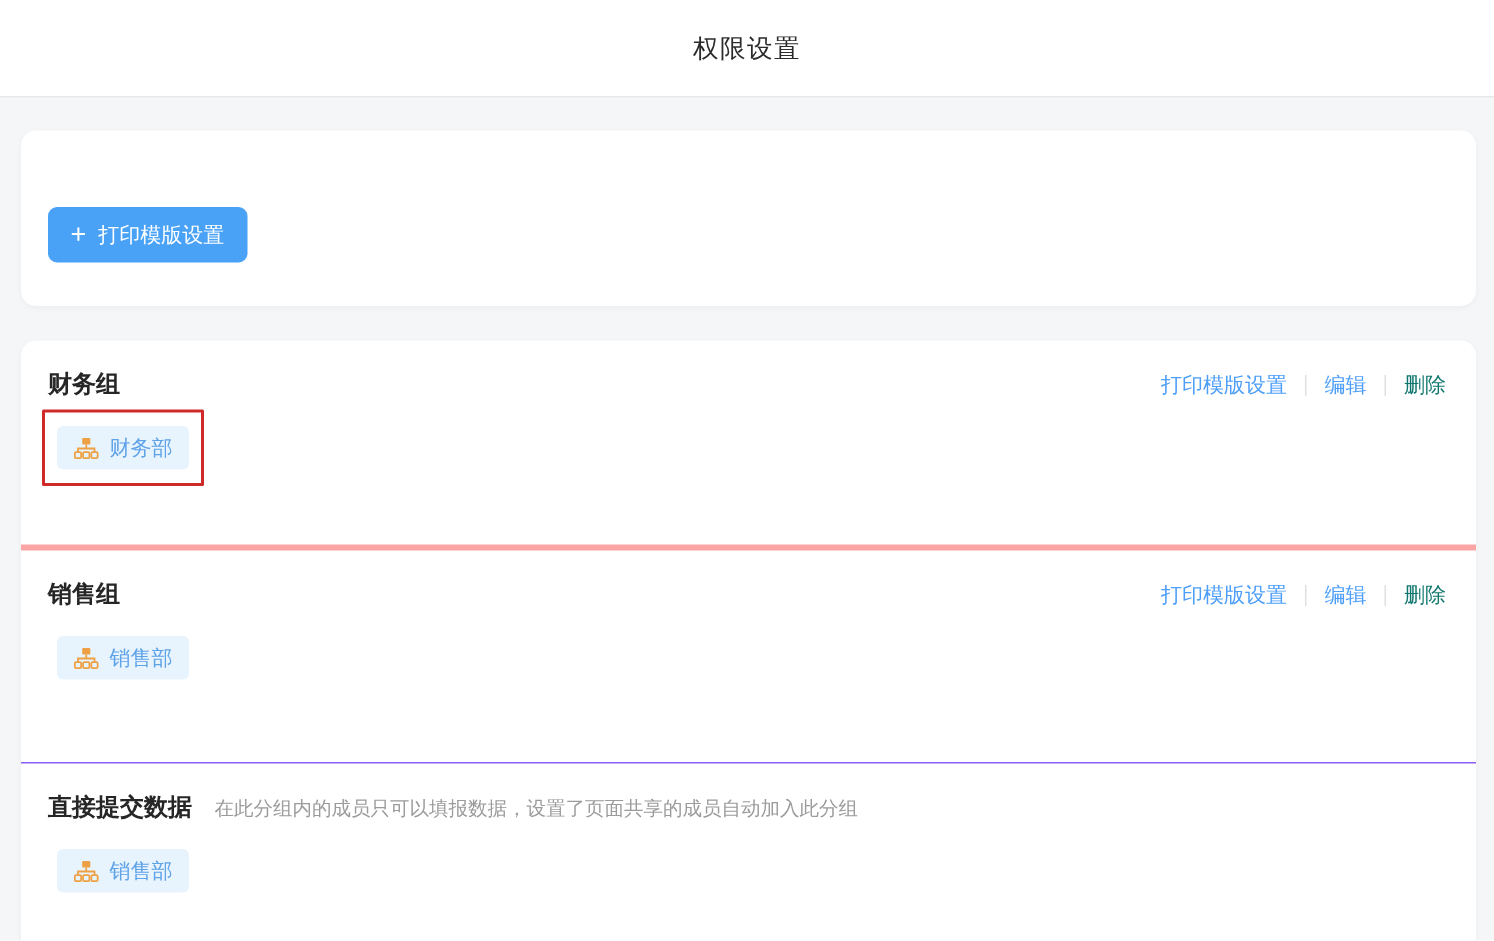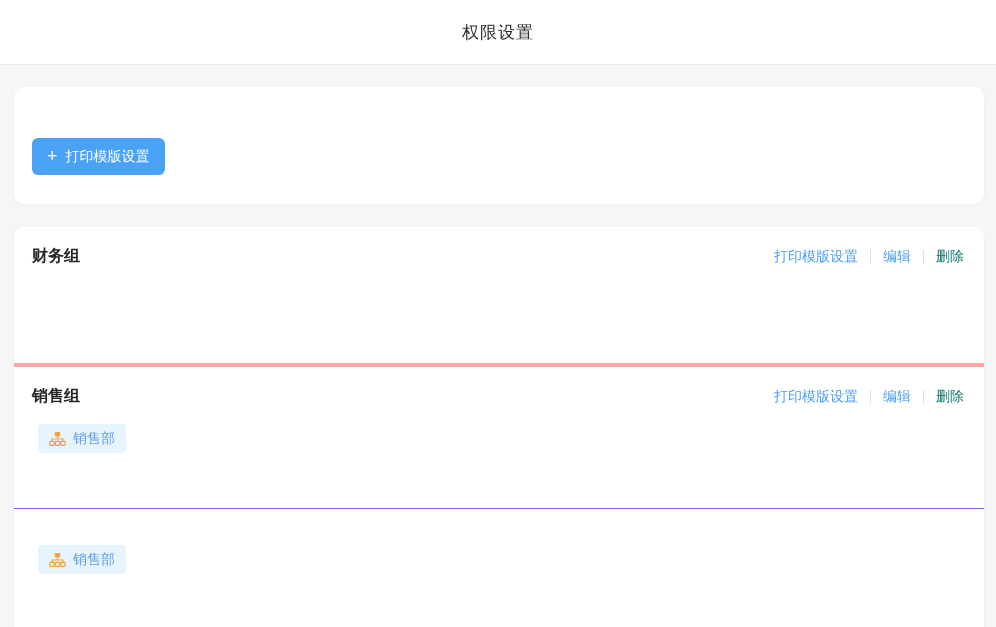--- a/index.html
+++ b/index.html
@@ -181,20 +181,37 @@
       <div class="group-title-wrap">
         <span class="group-name">财务组</span>
       </div>
       <div class="group-actions">
         <a class="action-link">打印模版设置</a>
         <span class="action-sep"></span>
         <a class="action-link">编辑</a>
         <span class="action-sep"></span>
         <a class="action-link danger">删除</a>
       </div>
+    </div>
+    <div class="tag-row">
+      <span class="tag-anchor">
+        <span class="dept-tag">
+          <span class="org-icon">
+            <svg width="17" height="16" viewBox="0 0 17 16">
+              <rect x="5.8" y="1" width="5.4" height="4.4" rx="0.8" fill="#eea044"></rect>
+              <path d="M8.5 5.4 V8 M3 10.6 V8 H14 V10.6" stroke="#eea044" stroke-width="1.2" fill="none"></path>
+              <rect x="0.9" y="10.4" width="4.2" height="4" rx="0.8" fill="none" stroke="#eea044" stroke-width="1.2"></rect>
+              <rect x="6.4" y="10.4" width="4.2" height="4" rx="0.8" fill="none" stroke="#eea044" stroke-width="1.2"></rect>
+              <rect x="11.9" y="10.4" width="4.2" height="4" rx="0.8" fill="none" stroke="#eea044" stroke-width="1.2"></rect>
+            </svg>
+          </span>
+          <span>财务部</span>
+        </span>
+        <span class="highlight-box"></span>
+      </span>
     </div>
   </div>
 
   <div class="group-section s2">
     <div class="group-header-row">
       <div class="group-title-wrap">
         <span class="group-name">销售组</span>
       </div>
       <div class="group-actions">
         <a class="action-link">打印模版设置</a>
@@ -216,20 +233,26 @@
               <rect x="11.9" y="10.4" width="4.2" height="4" rx="0.8" fill="none" stroke="#eea044" stroke-width="1.2"></rect>
             </svg>
           </span>
           <span>销售部</span>
         </span>
       </span>
     </div>
   </div>
 
   <div class="group-section s3">
+    <div class="group-header-row">
+      <div class="group-title-wrap">
+        <span class="group-name">直接提交数据</span>
+        <span class="group-desc">在此分组内的成员只可以填报数据，设置了页面共享的成员自动加入此分组</span>
+      </div>
+    </div>
     <div class="tag-row">
       <span class="tag-anchor">
         <span class="dept-tag">
           <span class="org-icon">
             <svg width="17" height="16" viewBox="0 0 17 16">
               <rect x="5.8" y="1" width="5.4" height="4.4" rx="0.8" fill="#eea044"></rect>
               <path d="M8.5 5.4 V8 M3 10.6 V8 H14 V10.6" stroke="#eea044" stroke-width="1.2" fill="none"></path>
               <rect x="0.9" y="10.4" width="4.2" height="4" rx="0.8" fill="none" stroke="#eea044" stroke-width="1.2"></rect>
               <rect x="6.4" y="10.4" width="4.2" height="4" rx="0.8" fill="none" stroke="#eea044" stroke-width="1.2"></rect>
               <rect x="11.9" y="10.4" width="4.2" height="4" rx="0.8" fill="none" stroke="#eea044" stroke-width="1.2"></rect>

